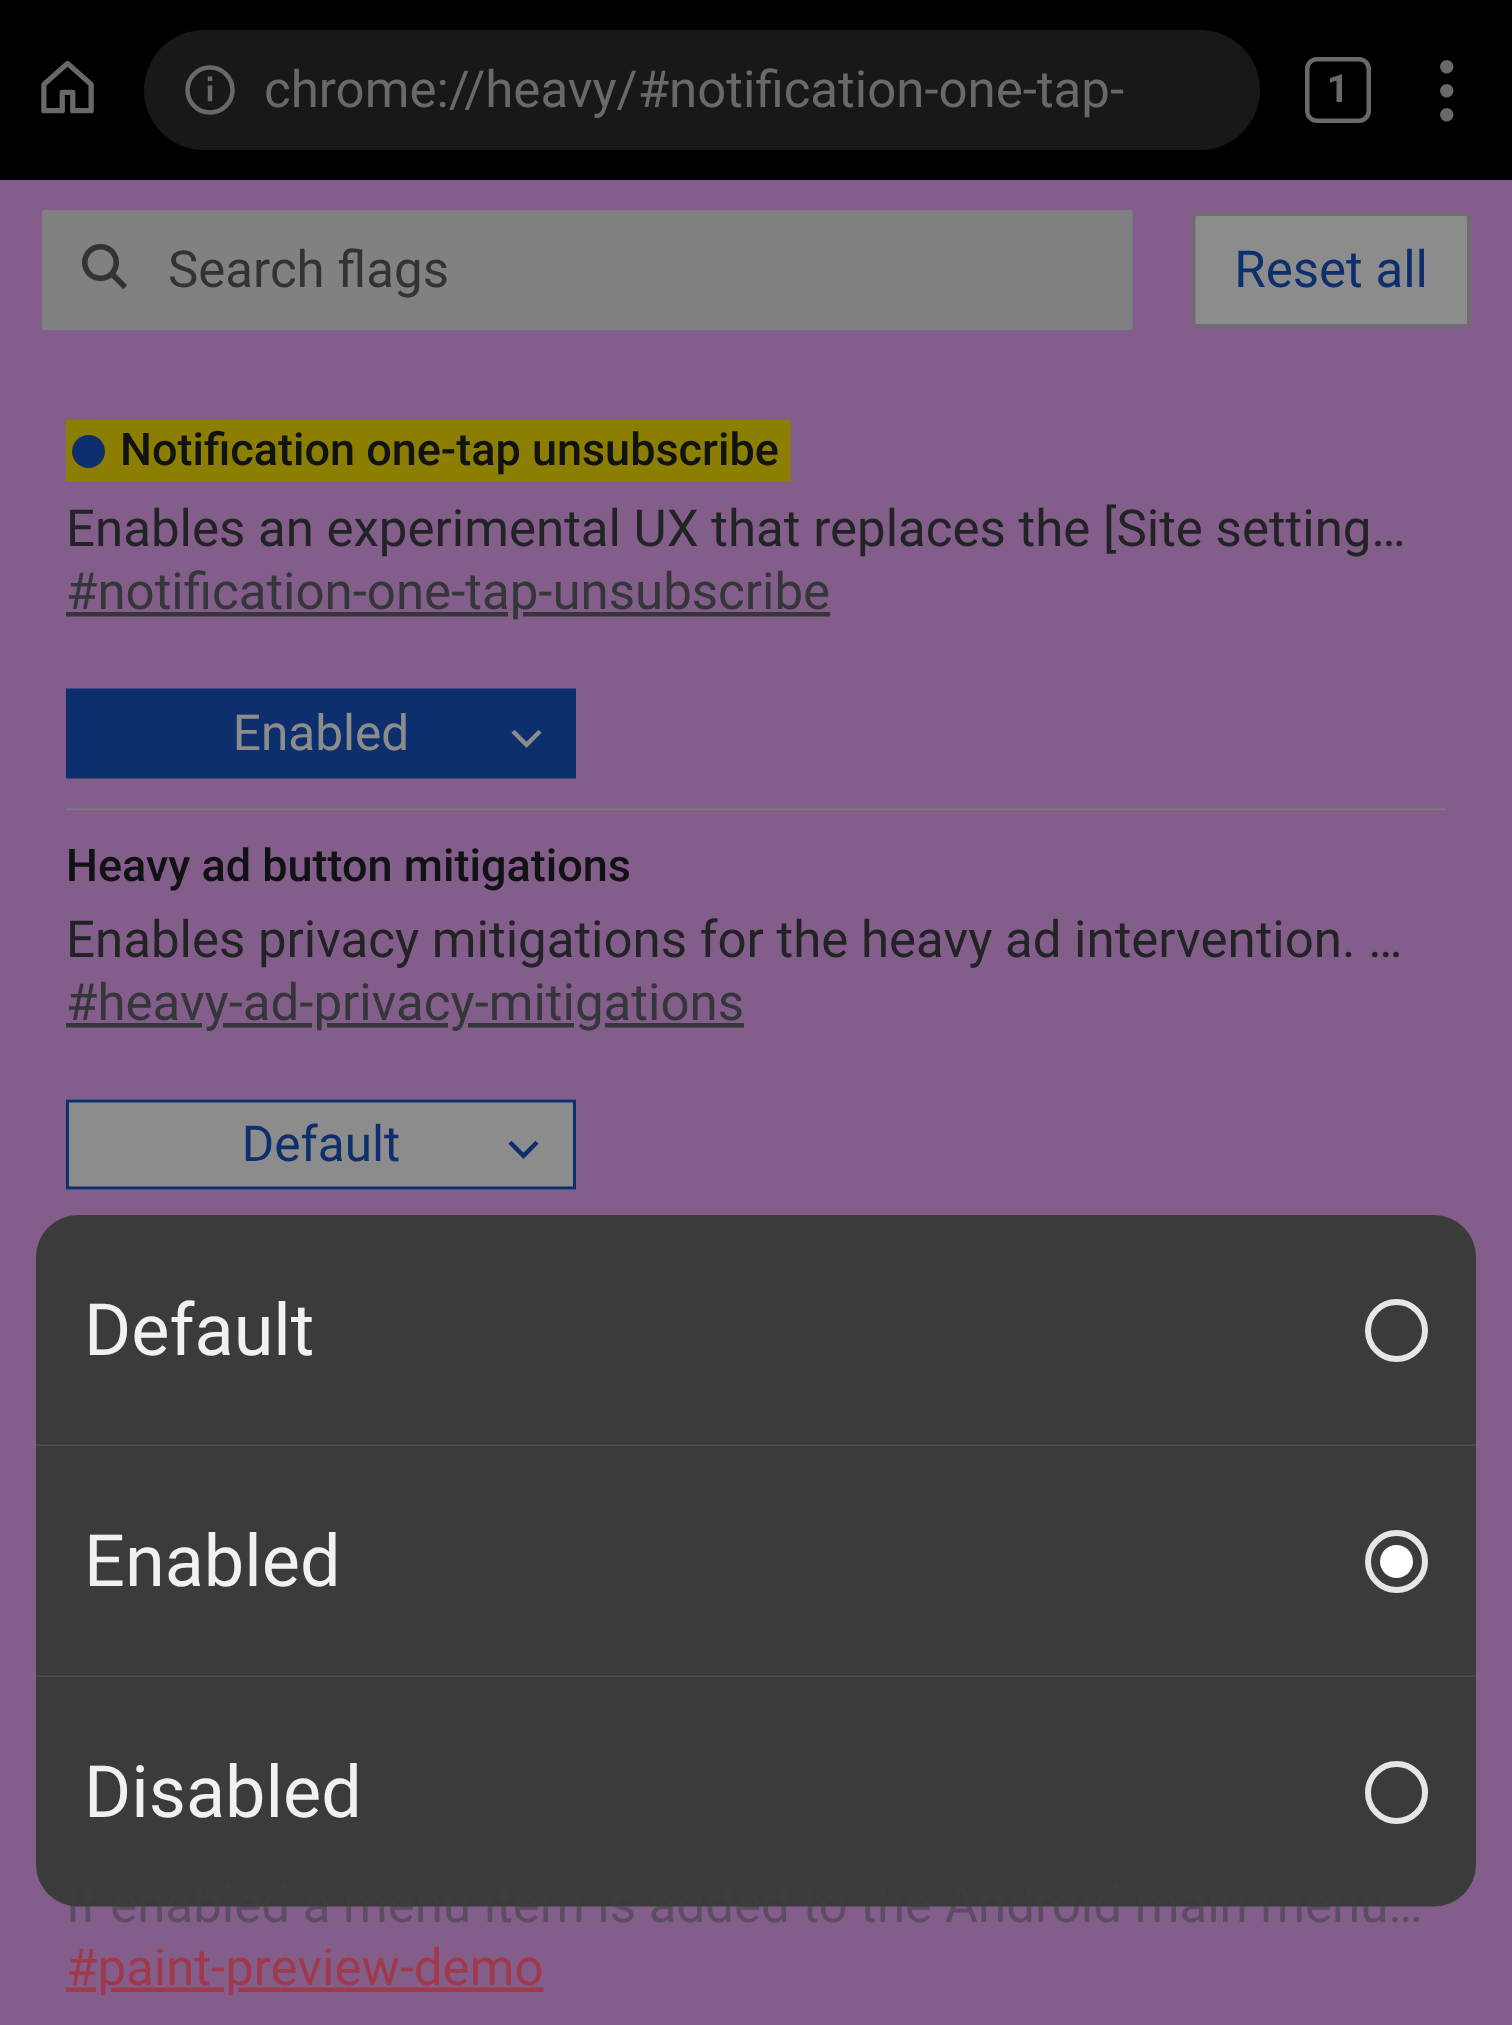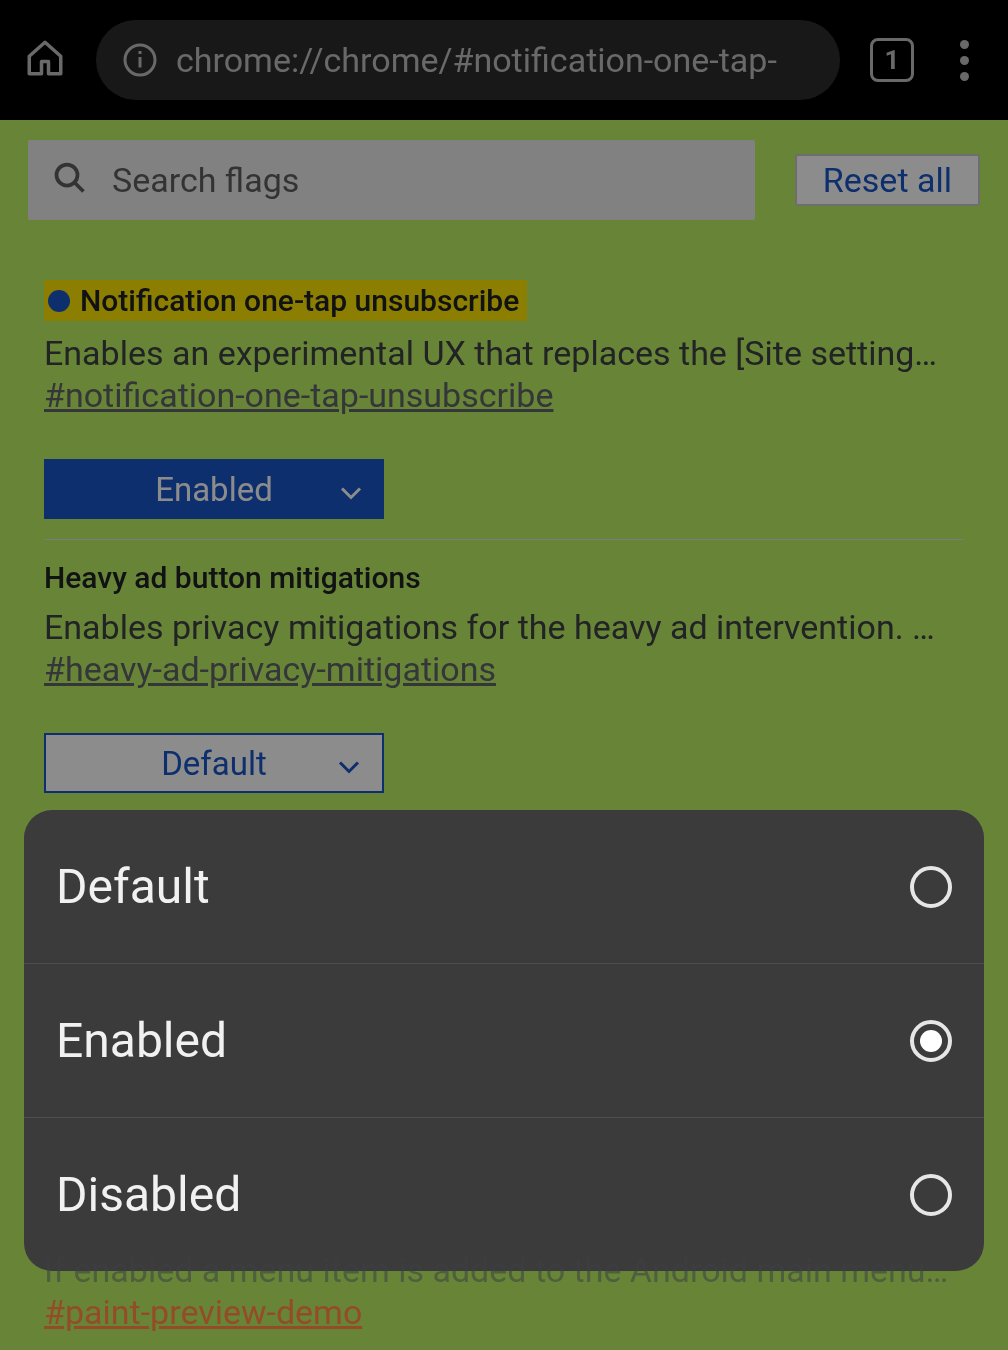--- a/index.html
+++ b/index.html
@@ -9,26 +9,26 @@
   
   .chrome-bar { position: absolute; top: 0; left: 0; right: 0; height: 120px; background: #000; display: flex; align-items: center; padding: 0 24px; gap: 30px; }
   .home-icon svg { width: 42px; height: 42px; }
   .omnibox { flex: 1; background: #2d2d2d; border-radius: 50px; height: 80px; display: flex; align-items: center; padding: 0 26px; gap: 18px; color: #bfbfbf; font-size: 34px; overflow: hidden; white-space: nowrap; }
   .omnibox .info-icon { width: 36px; height: 36px; flex-shrink: 0; }
   .tab-count { width: 44px; height: 44px; border: 3px solid #bfbfbf; border-radius: 8px; display: flex; align-items: center; justify-content: center; color: #bfbfbf; font-size: 26px; font-weight: 700; flex-shrink: 0; }
   .more-dots { width: 40px; display: flex; flex-direction: column; align-items: center; gap: 7px; flex-shrink: 0; }
   .more-dots span { width: 9px; height: 9px; background: #bfbfbf; border-radius: 50%; }
 
   
-  .page { position: absolute; top: 120px; left: 0; right: 0; bottom: 0; background: #bef264; }
+  .page { position: absolute; top: 120px; left: 0; right: 0; bottom: 0; background: #f0abfc; }
   .toolbar { display: flex; align-items: center; padding: 20px 28px 20px 28px; gap: 40px; }
   .search-box { flex: 1; background: #ececec; height: 80px; display: flex; align-items: center; padding: 0 24px; gap: 24px; border-radius: 2px; }
   .search-box .search-icon svg { width: 36px; height: 36px; }
   .search-box .search-text { color: #5e5e5e; font-size: 34px; }
-  .reset-btn { height: 52px; padding: 0 26px; border: 2px solid #c9c9c9; background: #fff; color: #1a57c6; font-size: 34px; display: flex; align-items: center; border-radius: 3px; }
+  .reset-btn { height: 76px; padding: 0 26px; border: 2px solid #c9c9c9; background: #fff; color: #1a57c6; font-size: 34px; display: flex; align-items: center; border-radius: 3px; }
 
   .flag-list { padding: 20px 44px 0 44px; }
   .flag-item { padding: 20px 0; border-bottom: 1px solid #e1e1e1; }
   .flag-item.last { border-bottom: none; }
   .flag-title { font-size: 30px; font-weight: 500; color: #202124; }
   .flag-title.highlighted { display: inline-flex; align-items: center; background: #ffe600; padding: 3px 8px 3px 4px; gap: 10px; }
   .flag-title.highlighted .dot { width: 22px; height: 22px; background: #1a57c6; border-radius: 50%; }
   .flag-desc { font-size: 34px; color: #3c4043; margin-top: 12px; white-space: nowrap; overflow: hidden; text-overflow: ellipsis; max-width: 910px; }
   .flag-hash { font-size: 34px; color: #5f6368; text-decoration: underline; margin-top: 2px; display: inline-block; }
   .flag-select { margin-top: 44px; width: 340px; height: 60px; display: flex; align-items: center; justify-content: center; position: relative; font-size: 33px; }
@@ -63,21 +63,21 @@
       <svg viewBox="0 0 24 24" fill="none">
           <path d="M3 11 L12 3 L21 11 V21 H14 V14 H10 V21 H3 Z" stroke="#bfbfbf" stroke-width="2" fill="none" stroke-linejoin="round"></path>
         </svg>
     </div>
     <div class="omnibox">
       <svg class="info-icon" viewBox="0 0 24 24">
           <circle cx="12" cy="12" r="10" stroke="#bfbfbf" stroke-width="2" fill="none"></circle>
           <rect x="11" y="10" width="2" height="7" fill="#bfbfbf"></rect>
           <rect x="11" y="6" width="2" height="2" fill="#bfbfbf"></rect>
         </svg>
-      <span>chrome://chrome/#notification-one-tap-</span>
+      <span>chrome://heavy/#notification-one-tap-</span>
     </div>
     <div class="tab-count">
       <span>1</span>
     </div>
     <div class="more-dots">
       <span></span>
         <span></span>
         <span></span>
     </div>
   </div>

